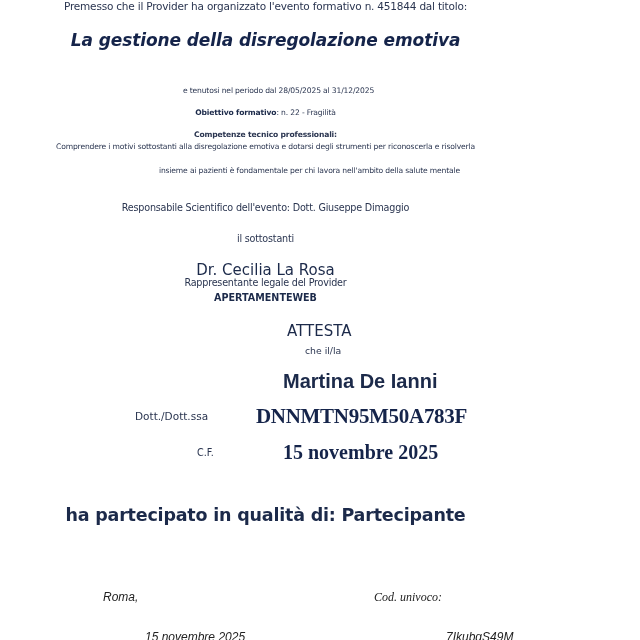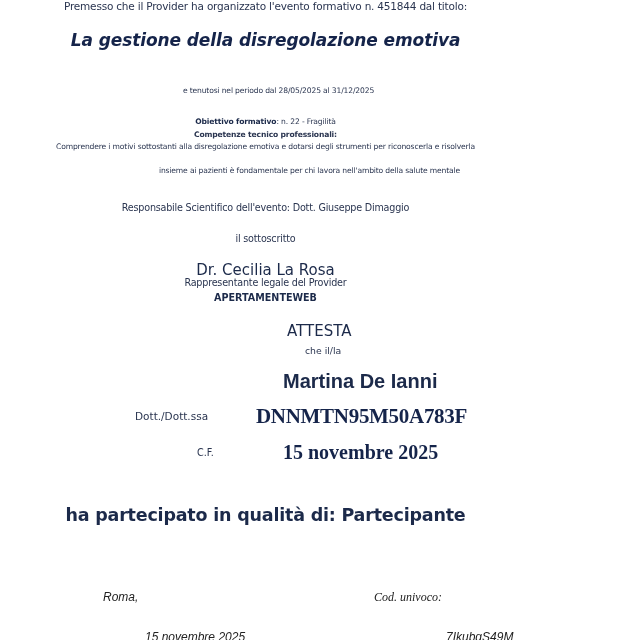--- a/index.html
+++ b/index.html
@@ -4,21 +4,21 @@
 <style>
   html, body { margin: 0; padding: 0; background: #ffffff; }
   body { width: 640px; height: 640px; overflow: hidden; position: relative;
          font-family: "DejaVu Sans", sans-serif; color: #1c2a4a; }
   .abs { position: absolute; white-space: nowrap; }
   .center { left: 0; width: 531px; text-align: center; }
   .t-premesso { top: 0px; font-size: 10.5px; color: #2a3550; letter-spacing: -0.2px; }
   .t-title { top: 30px; font-size: 17px; font-style: italic; font-weight: bold; color: #15244a; letter-spacing: -0.1px; }
   .t-small { font-size: 7.6px; color: #2a3550; letter-spacing: -0.15px; }
   .t-periodo { top: 86px; padding-left: 13px; }
-  .t-obiettivo { top: 108px; margin-top: 9px; }
+  .t-obiettivo { top: 108px; }
   .t-obiettivo b { font-weight: bold; color: #1c2a4a; }
   .t-comp-h { top: 130px; font-weight: bold; }
   .t-comp-1 { top: 142px; }
   .t-comp-2 { top: 166px; padding-left: 44px; }
   .t-mid { font-size: 9.6px; color: #2a3550; letter-spacing: -0.2px; }
   .t-resp { top: 202px; }
   .t-sotto { top: 233px; }
   .t-dr { top: 261px; font-weight: normal; font-size: 15px; color: #1c2a4a; }
   .t-rapp { top: 277px; }
   .t-apert { top: 292px; font-weight: bold; font-size: 9.6px; color: #1c2a4a; }
@@ -43,21 +43,21 @@
   <div class="abs center t-premesso">Premesso che il Provider ha organizzato l'evento formativo n. 451844 dal titolo:</div>
   <div class="abs center t-title">La gestione della disregolazione emotiva</div>
 
   <div class="abs center t-small t-periodo">e tenutosi nel periodo dal 28/05/2025 al 31/12/2025</div>
   <div class="abs center t-small t-obiettivo"><b>Obiettivo formativo</b><span>: n. 22 - Fragilità</span></div>
   <div class="abs center t-small t-comp-h">Competenze tecnico professionali:</div>
   <div class="abs center t-small t-comp-1">Comprendere i motivi sottostanti alla disregolazione emotiva e dotarsi degli strumenti per riconoscerla e risolverla</div>
   <div class="abs center t-small t-comp-2">insieme ai pazienti è fondamentale per chi lavora nell'ambito della salute mentale</div>
 
   <div class="abs center t-mid t-resp">Responsabile Scientifico dell'evento: Dott. Giuseppe Dimaggio</div>
-  <div class="abs center t-mid t-sotto">il sottoscritto</div>
+  <div class="abs center t-mid t-sotto">il sottostanti</div>
   <div class="abs center t-dr">Dr. Cecilia La Rosa</div>
   <div class="abs center t-mid t-rapp">Rappresentante legale del Provider</div>
   <div class="abs center t-apert">APERTAMENTEWEB</div>
 
   <div class="abs t-attesta">ATTESTA</div>
   <div class="abs t-cheil">che il/la</div>
   <div class="abs t-name">Martina De Ianni</div>
   <div class="abs t-dott-label">Dott./Dott.ssa</div>
   <div class="abs t-cf-value">DNNMTN95M50A783F</div>
   <div class="abs t-cf-label">C.F.</div>

